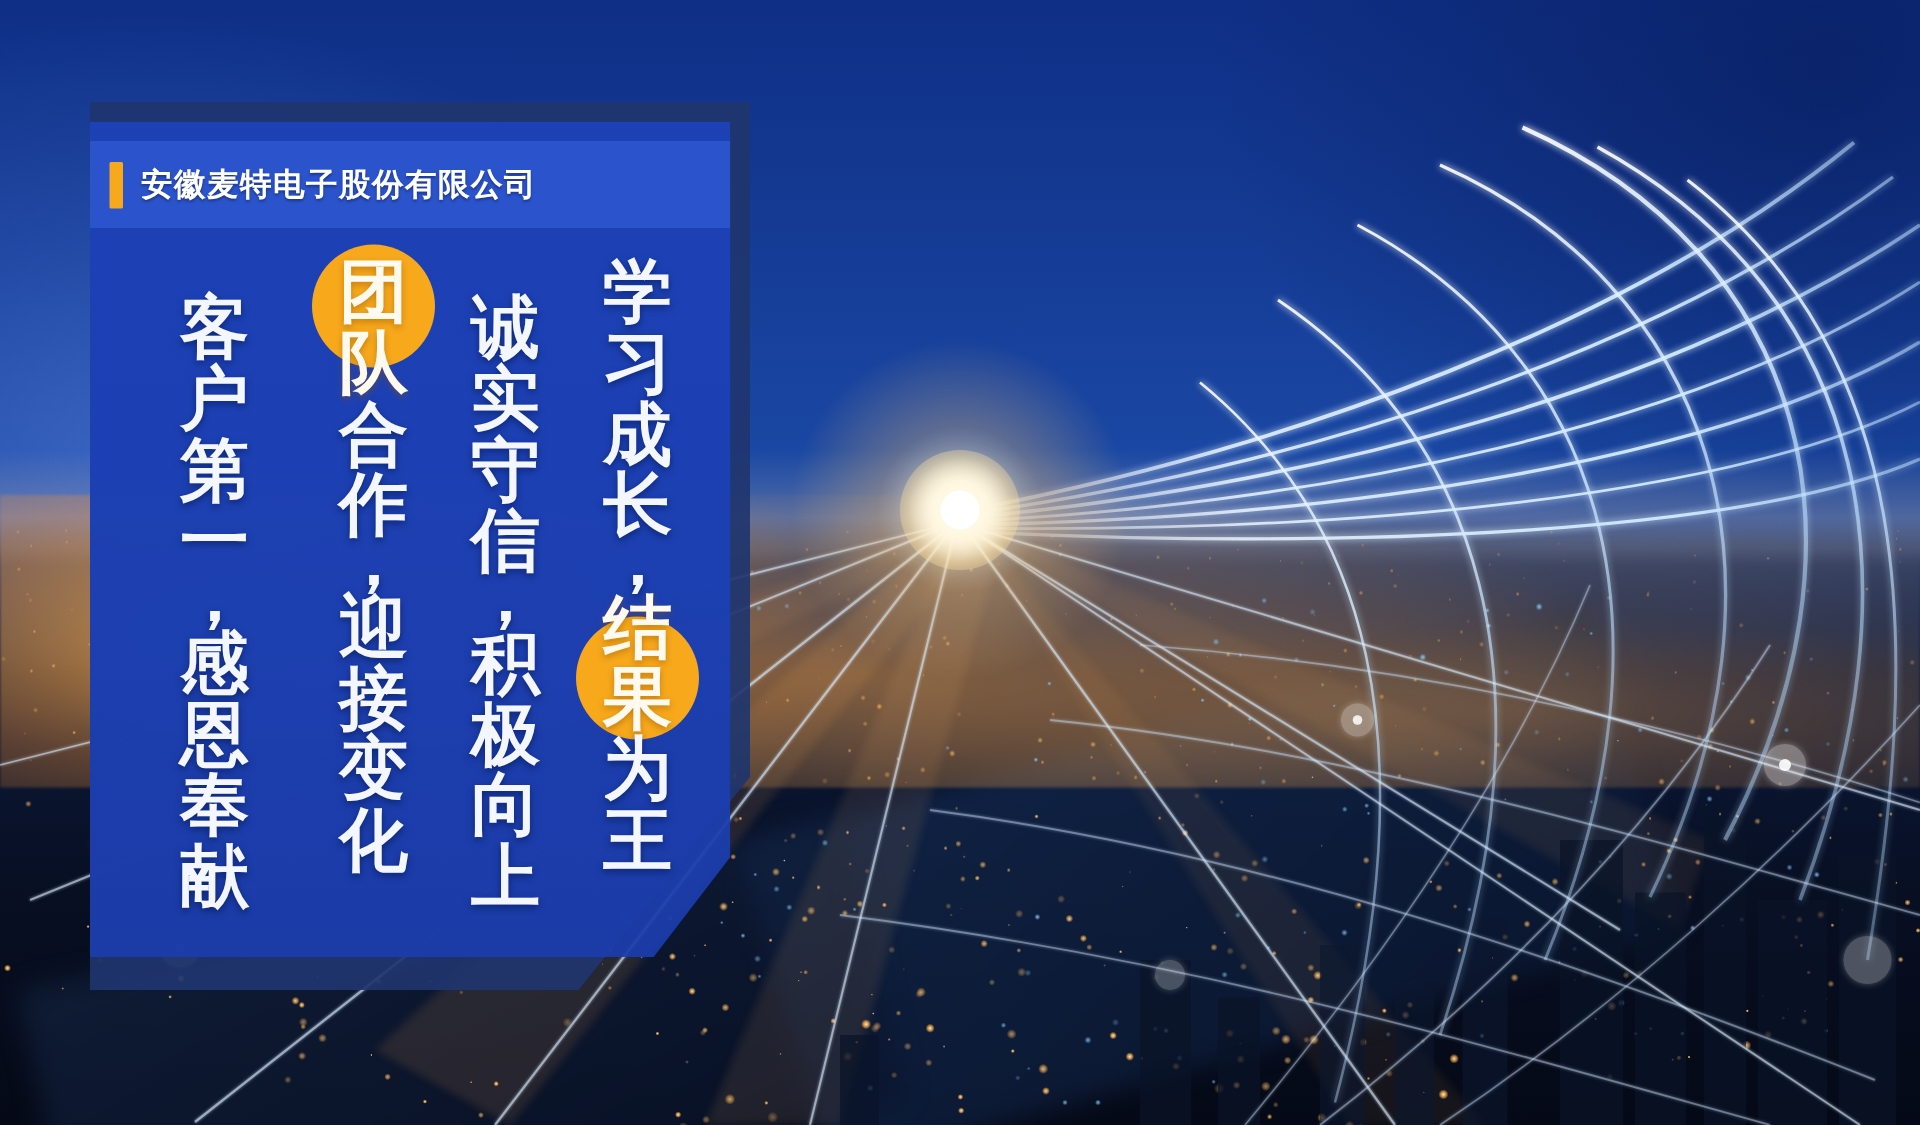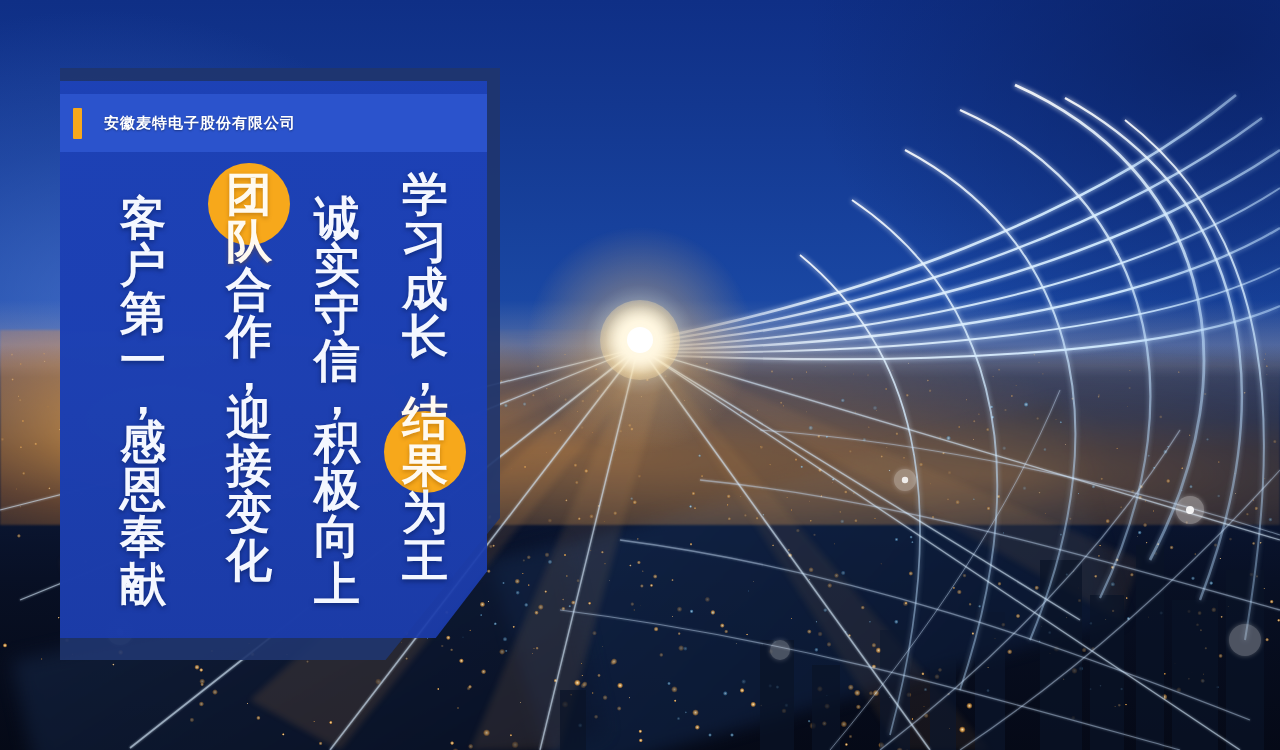--- a/index.html
+++ b/index.html
@@ -99,22 +99,22 @@
     background:rgba(45,85,206,.92);
   }
   .card-title-row{
     position:absolute;left:0;top:13px;width:100%;height:58px;
     display:flex;align-items:center;
   }
   .accent-bar{
     width:9px;height:31px;background:#F7A81B;margin-left:13px;border-radius:1px;flex:0 0 auto;
   }
   .card-title{
-    color:#ffffff;font-size:15px;font-weight:bold;letter-spacing:1px;
-    margin-left:22px;white-space:nowrap;
+    color:#ffffff;font-size:21px;font-weight:bold;letter-spacing:1px;
+    margin-left:12px;white-space:nowrap;
     font-family:"Liberation Serif","DejaVu Serif",serif;
     text-shadow:0 1px 2px rgba(0,0,0,.35);
   }
 
   
   .cols{
     position:absolute;left:0;top:90px;width:100%;height:470px;
     display:flex;flex-direction:row-reverse;justify-content:flex-start;
     padding-right:18px;
   }

